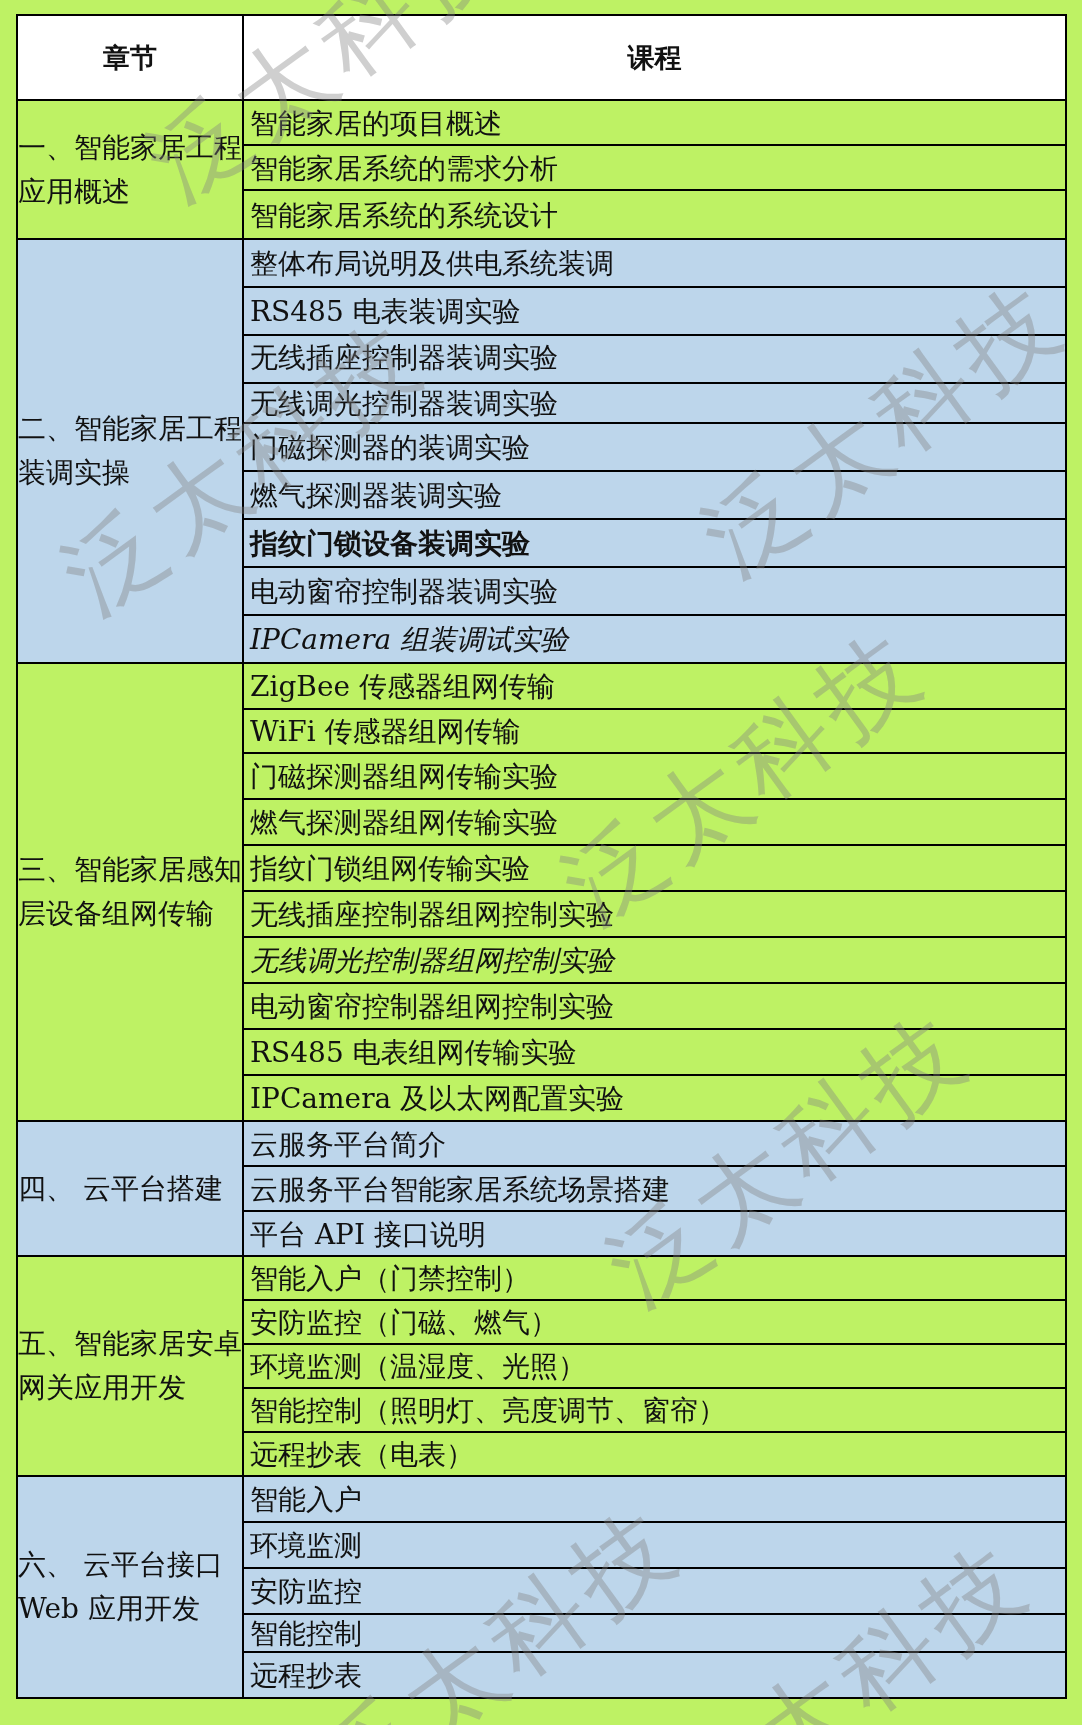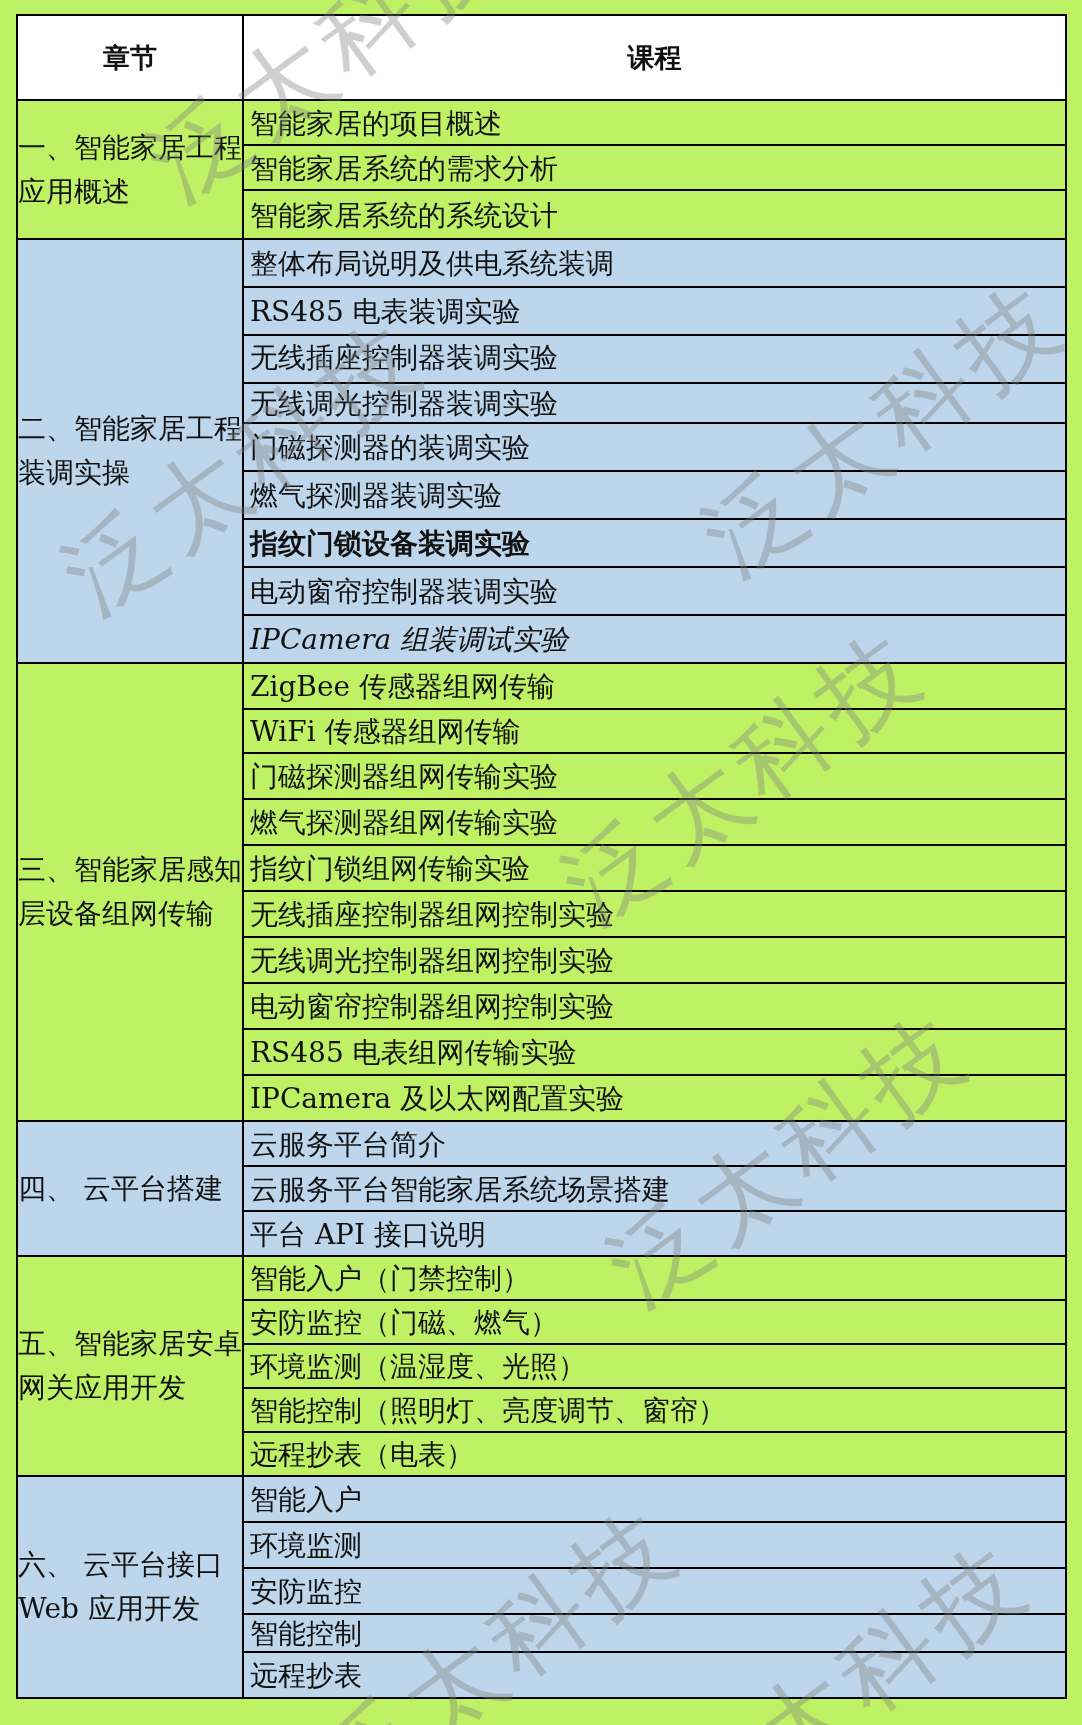--- a/index.html
+++ b/index.html
@@ -148,21 +148,21 @@
         </tr>
         <tr style="height: 46px;">
           <td class="course">燃气探测器组网传输实验</td>
         </tr>
         <tr style="height: 46px;">
           <td class="course">指纹门锁组网传输实验</td>
         </tr>
         <tr style="height: 46px;">
           <td class="course">无线插座控制器组网控制实验</td>
         </tr>
-        <tr style="height: 46px;">
+        <tr style="height: 46px; font-style: italic;">
           <td class="course">无线调光控制器组网控制实验</td>
         </tr>
         <tr style="height: 46px;">
           <td class="course">电动窗帘控制器组网控制实验</td>
         </tr>
         <tr style="height: 46px;">
           <td class="course">RS485 电表组网传输实验</td>
         </tr>
         <tr style="height: 46px;">
           <td class="course">IPCamera 及以太网配置实验</td>

